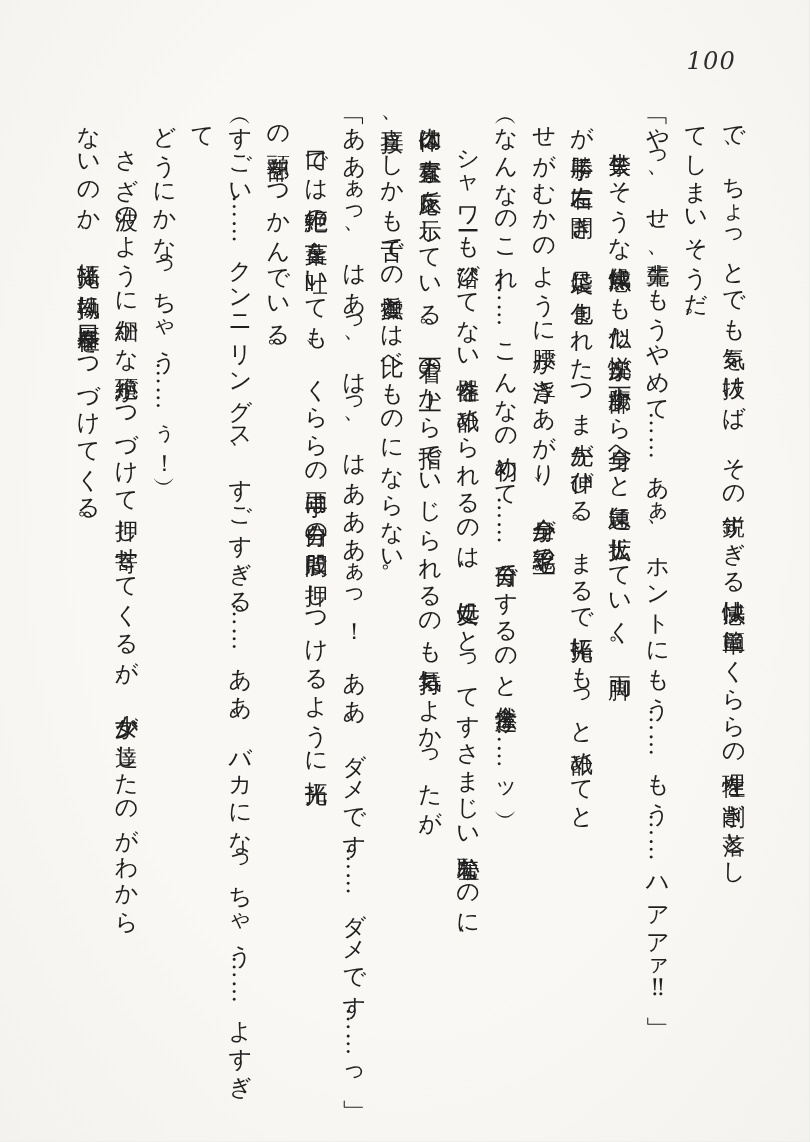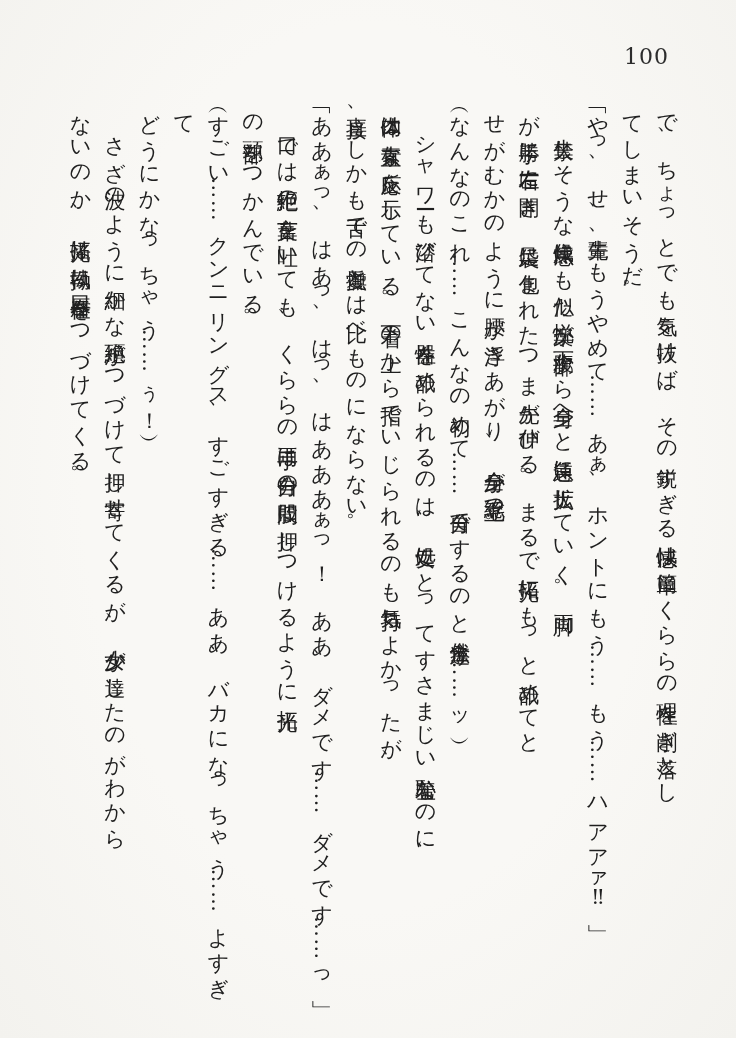--- a/index.html
+++ b/index.html
@@ -14,20 +14,21 @@
     margin: 0;
     overflow: hidden;
     background: radial-gradient(ellipse at 50% 45%, #f9f8f5 55%, #f3f2ee 100%);
     font-family: "DejaVu Serif", "Liberation Serif", serif;
   }
   .page-number {
     position: absolute;
     top: 44px;
     left: 624px;
     font-size: 22px;
+    font-style: italic;
     letter-spacing: 1px;
     color: #2c2c2c;
   }
   .text-block {
     position: absolute;
     top: 100px;
     right: 52px;
     height: 890px;
     writing-mode: vertical-rl;
     text-orientation: mixed;

